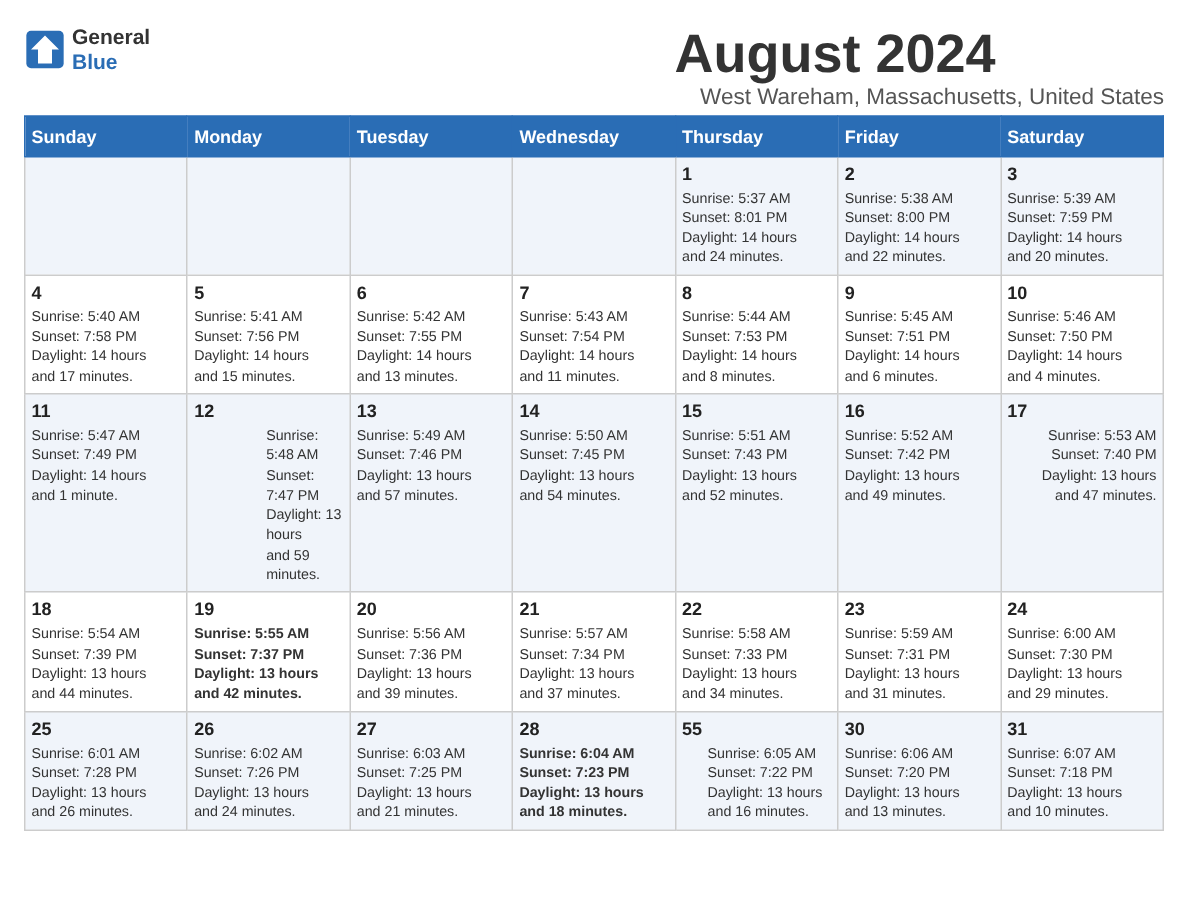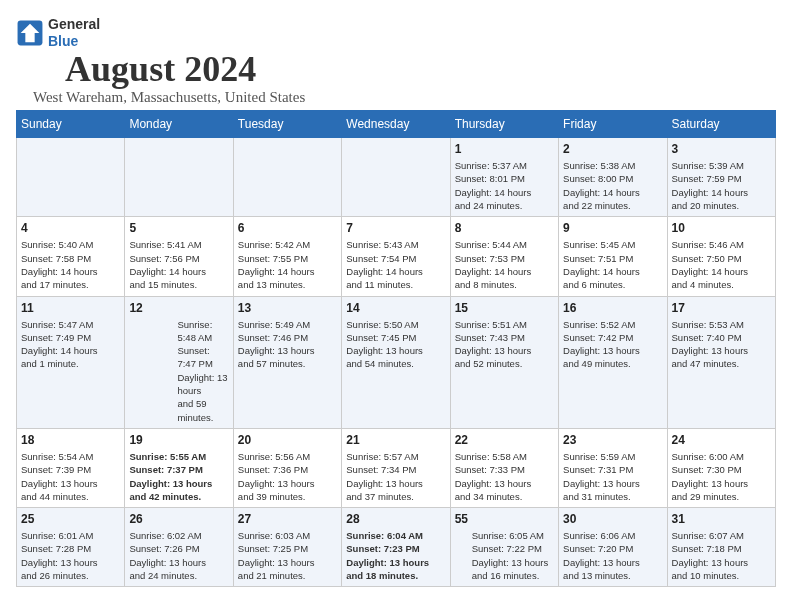--- a/index.html
+++ b/index.html
@@ -8,40 +8,38 @@
       background: #fff;
       width: 792px;
       min-height: 612px;
       padding: 16px;
     }
     .header {
       display: flex;
       justify-content: space-between;
       align-items: flex-start;
       margin-bottom: 4px;
-      flex-direction: column;
     }
     .logo {
       display: flex;
       align-items: center;
       gap: 4px;
     }
     .logo-text {
       font-size: 14px;
       font-weight: bold;
       color: #333;
       line-height: 1.2;
     }
     .logo-icon {
       width: 28px;
       height: 28px;
     }
     .title-block {
-      text-align: center;
-      font-family: Liberation Serif, serif;
+      text-align: left;
     }
     .title-block h1 {
       font-size: 36px;
       font-weight: bold;
       color: #333;
       line-height: 1.1;
     }
     .title-block h2 {
       font-size: 15px;
       font-weight: normal;
@@ -52,21 +50,21 @@
       width: 100%;
       border-collapse: collapse;
       font-size: 10.5px;
     }
     thead tr th {
       background-color: #2a6db5;
       color: #fff;
       padding: 6px 4px;
       text-align: left;
       font-size: 12px;
-      font-weight: normal;
+      font-weight: bold;
       border: 1px solid #2a6db5;
       margin-left: 24px;
     }
     tbody tr td {
       border: 1px solid #ccc;
       padding: 4px 4px;
       vertical-align: top;
       min-height: 80px;
       width: calc(100% / 7);
     }
@@ -240,21 +238,21 @@
         </td>
         <td>
           <div class="day-number">16</div>
           <div class="day-detail" style="white-space: pre-line;">Sunrise: 5:52 AM
 Sunset: 7:42 PM
 Daylight: 13 hours
 and 49 minutes.</div>
         </td>
         <td>
           <div class="day-number">17</div>
-          <div class="day-detail" style="white-space: pre-line;">Sunrise: 5:53 AM
+          <div class="day-detail" style="white-space: pre-line; text-align: right;">Sunrise: 5:53 AM
 Sunset: 7:40 PM
 Daylight: 13 hours
 and 47 minutes.</div>
         </td>
       </tr>
       <tr>
         <td>
           <div class="day-number">18</div>
           <div class="day-detail" style="white-space: pre-line;">Sunrise: 5:54 AM
 Sunset: 7:39 PM

